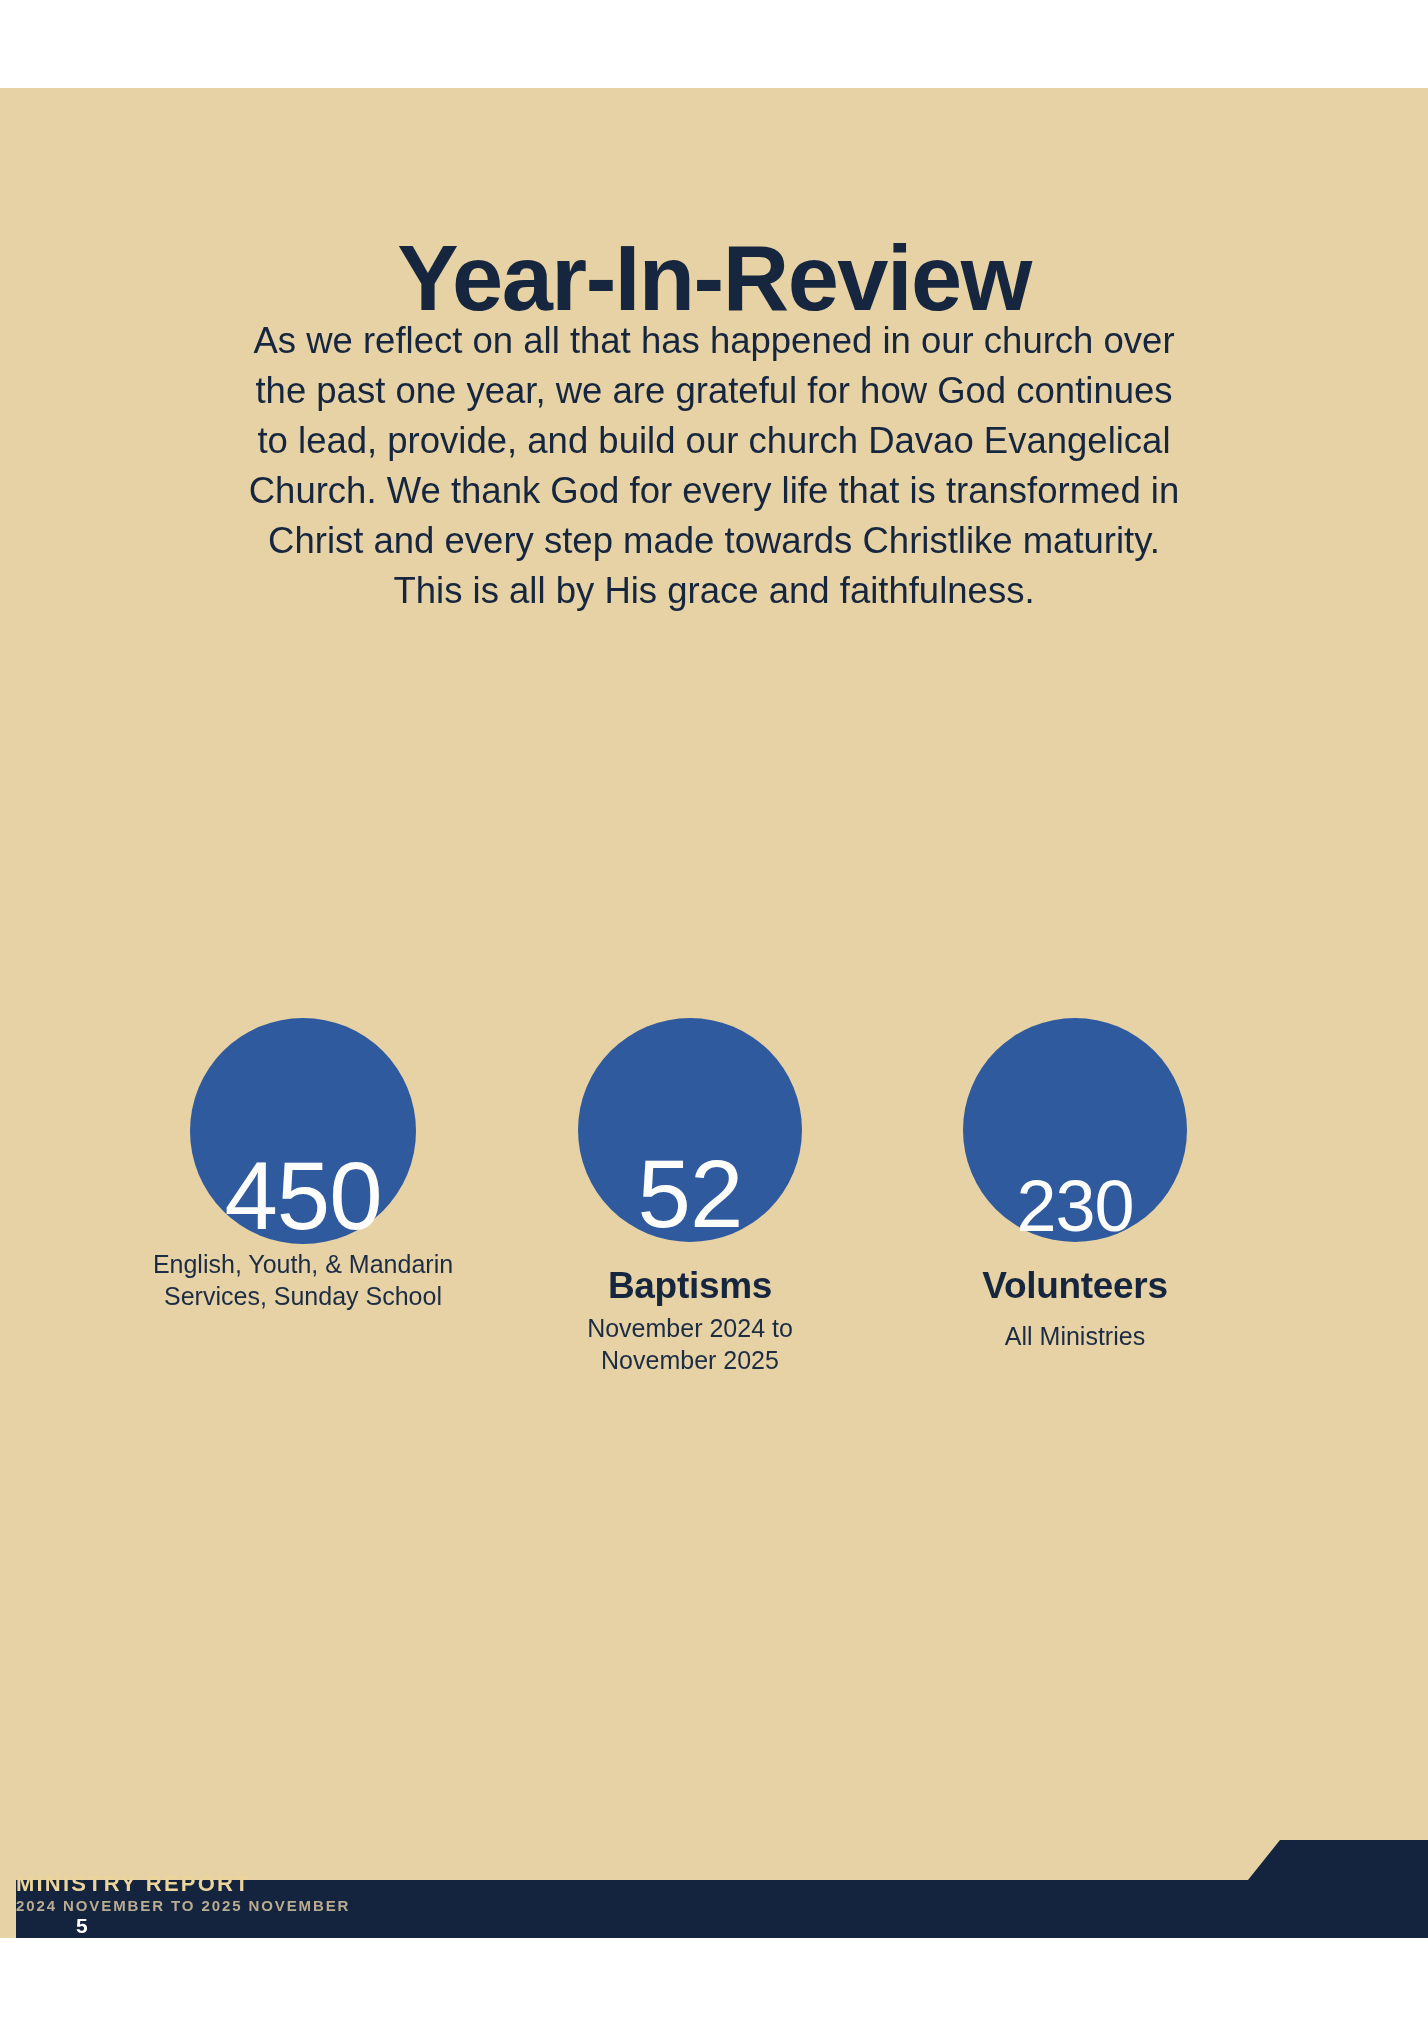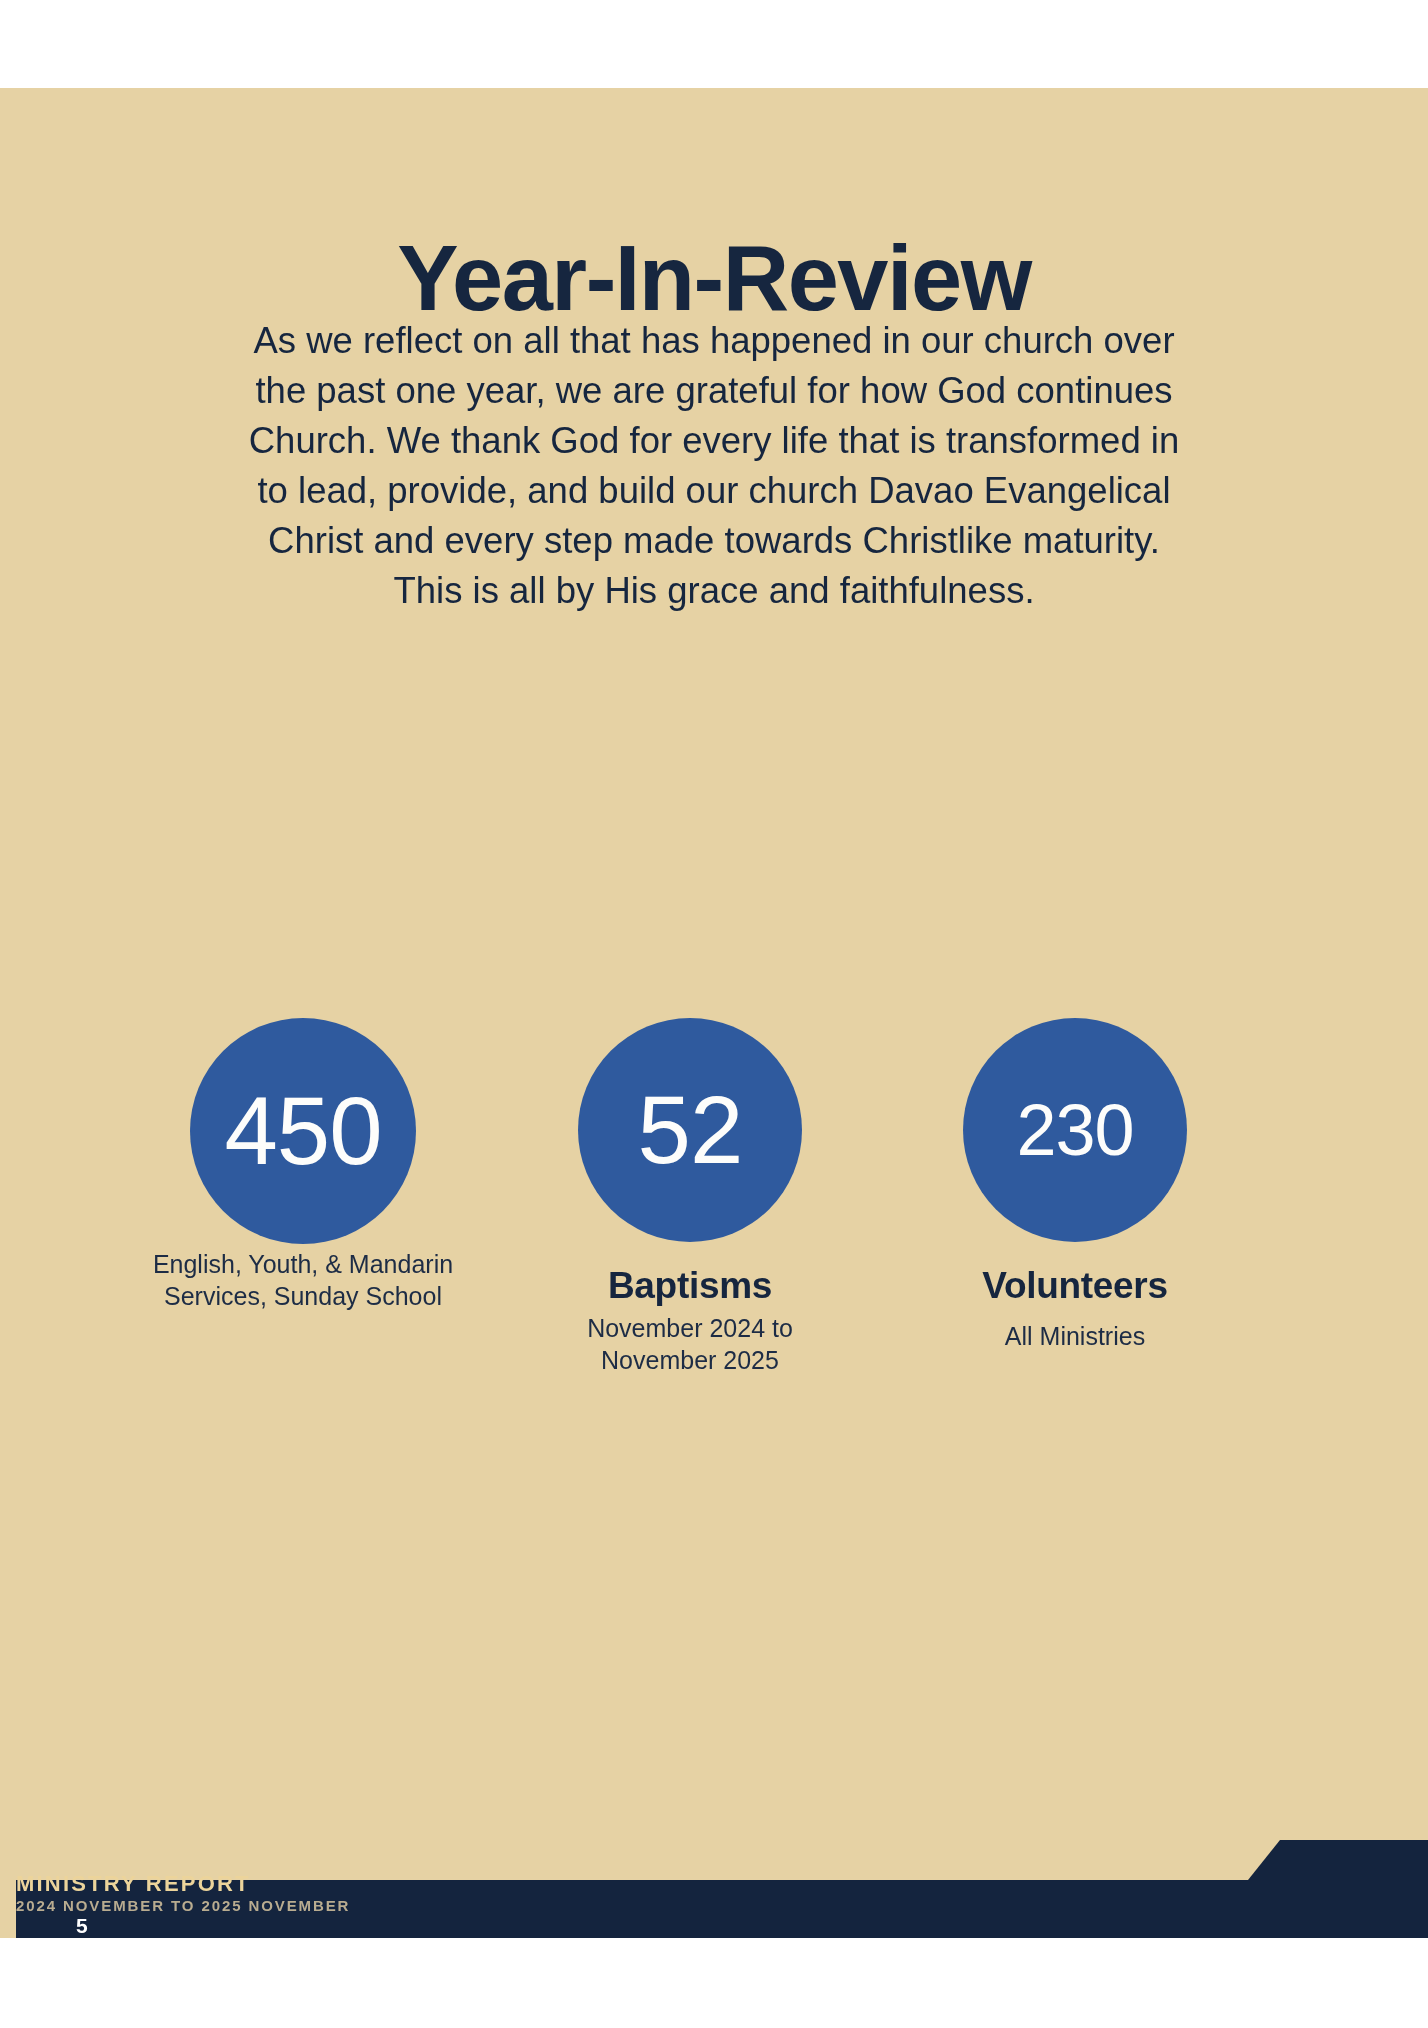--- a/index.html
+++ b/index.html
@@ -70,21 +70,21 @@
   }
   .stat {
     position: absolute;
     top: 0;
     text-align: center;
   }
   .stat-circle {
     border-radius: 50%;
     background: #2f5a9e;
     display: flex;
-    align-items: center;
+    align-items: flex-end;
     justify-content: center;
     margin: 0 auto;
   }
   .stat-number {
     color: #fdfdfb;
     font-weight: 400;
     line-height: 1;
     letter-spacing: -1px;
   }
   .stat-title {
@@ -165,22 +165,22 @@
 
 <div id="page-root">
 
   <div id="page-sheet">
 
     <h1 id="title">Year-In-Review</h1>
 
     <div id="intro">
       <span class="ln">As we reflect on all that has happened in our church over</span>
       <span class="ln">the past one year, we are grateful for how God continues</span>
+      <span class="ln">to lead, provide, and build our church Davao Evangelical</span>
       <span class="ln">Church. We thank God for every life that is transformed in</span>
-      <span class="ln">to lead, provide, and build our church Davao Evangelical</span>
       <span class="ln">Christ and every step made towards Christlike maturity.</span>
       <span class="ln">This is all by His grace and faithfulness.</span>
     </div>
 
     <div id="stats">
 
       <div class="stat" id="stat-attendance">
         <div class="stat-circle">
           <span class="stat-number">450</span>
         </div>

